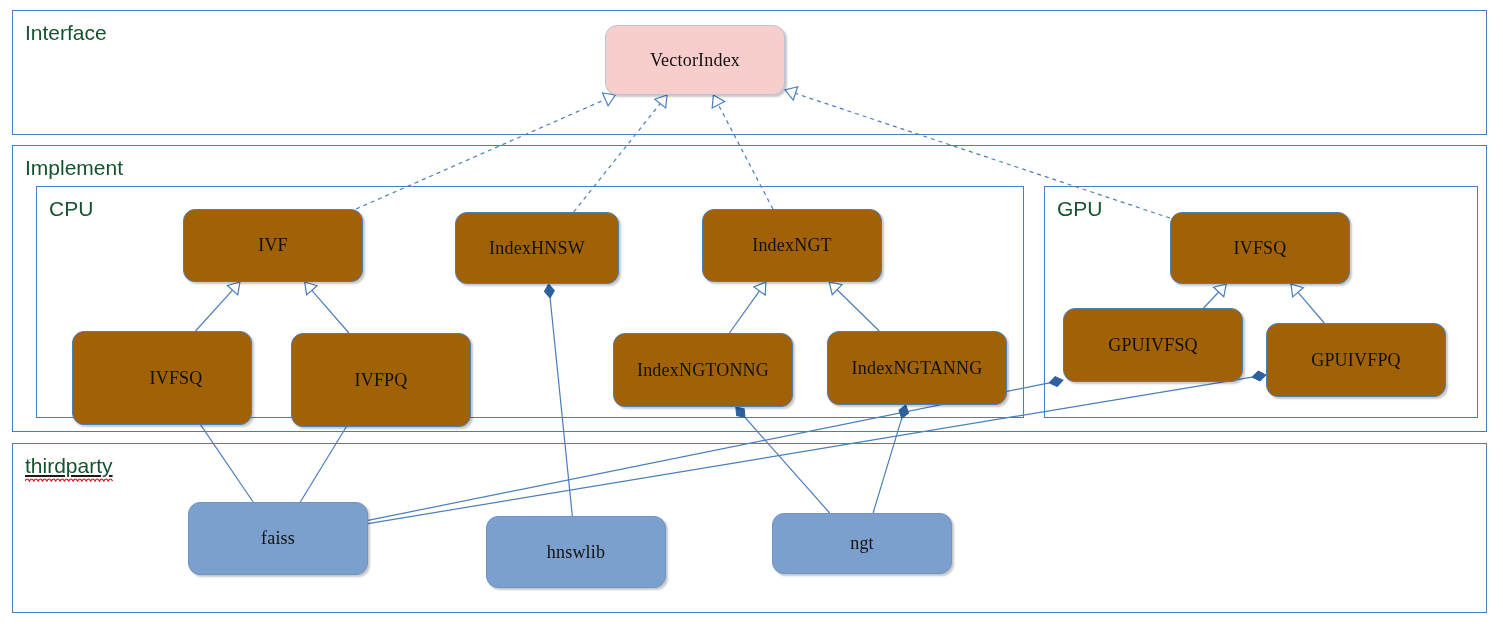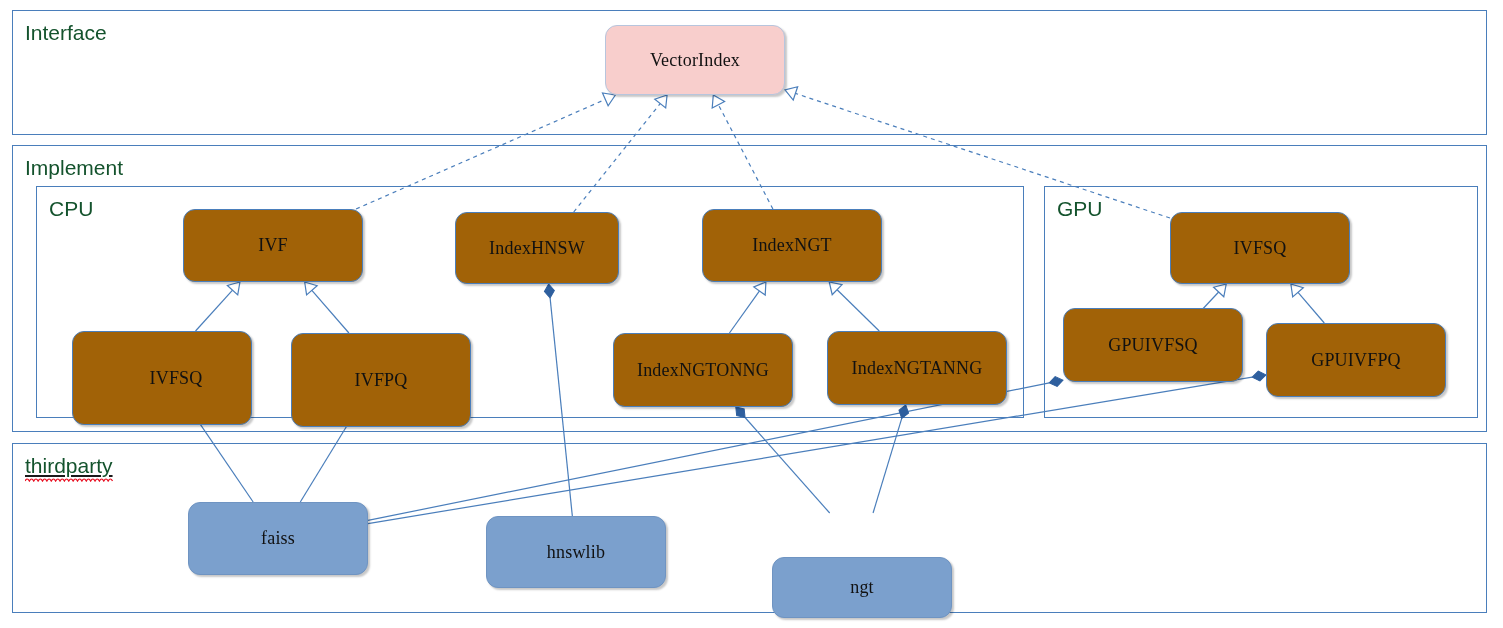--- a/index.html
+++ b/index.html
@@ -173,15 +173,15 @@
       <div class="node impl" style="left: 702px; top: 209px; width: 180px; height: 73px;">IndexNGT</div>
       <div class="node impl" style="left: 72px; top: 331px; width: 180px; height: 94px; padding-left: 28px;">IVFSQ</div>
       <div class="node impl" style="left: 291px; top: 333px; width: 180px; height: 94px;">IVFPQ</div>
       <div class="node impl" style="left: 613px; top: 333px; width: 180px; height: 74px;">IndexNGTONNG</div>
       <div class="node impl" style="left: 827px; top: 331px; width: 180px; height: 74px;">IndexNGTANNG</div>
       <div class="node impl" style="left: 1170px; top: 212px; width: 180px; height: 72px;">IVFSQ</div>
       <div class="node impl" style="left: 1063px; top: 308px; width: 180px; height: 74px;">GPUIVFSQ</div>
       <div class="node impl" style="left: 1266px; top: 323px; width: 180px; height: 74px;">GPUIVFPQ</div>
       <div class="node third" style="left: 188px; top: 502px; width: 180px; height: 73px;">faiss</div>
       <div class="node third" style="left: 486px; top: 516px; width: 180px; height: 72px; text-align: right;">hnswlib</div>
-      <div class="node third" style="left: 772px; top: 513px; width: 180px; height: 61px; margin-top: 44px;">ngt</div>
+      <div class="node third" style="left: 772px; top: 513px; width: 180px; height: 61px;">ngt</div>
     </div>
 </div>
 
 </body></html>

